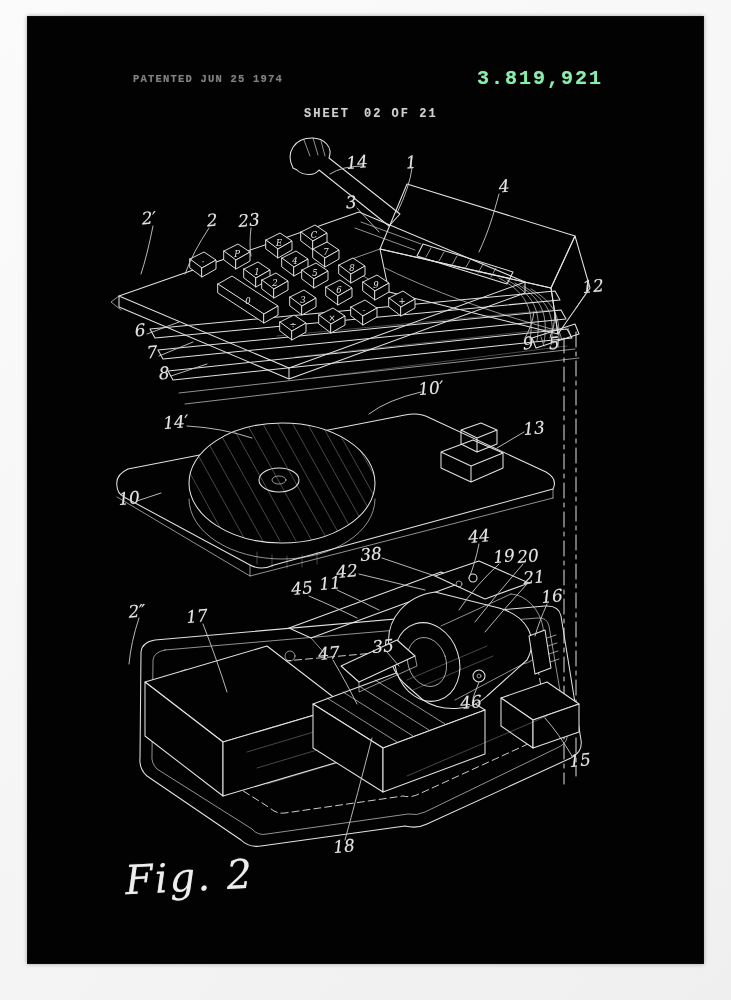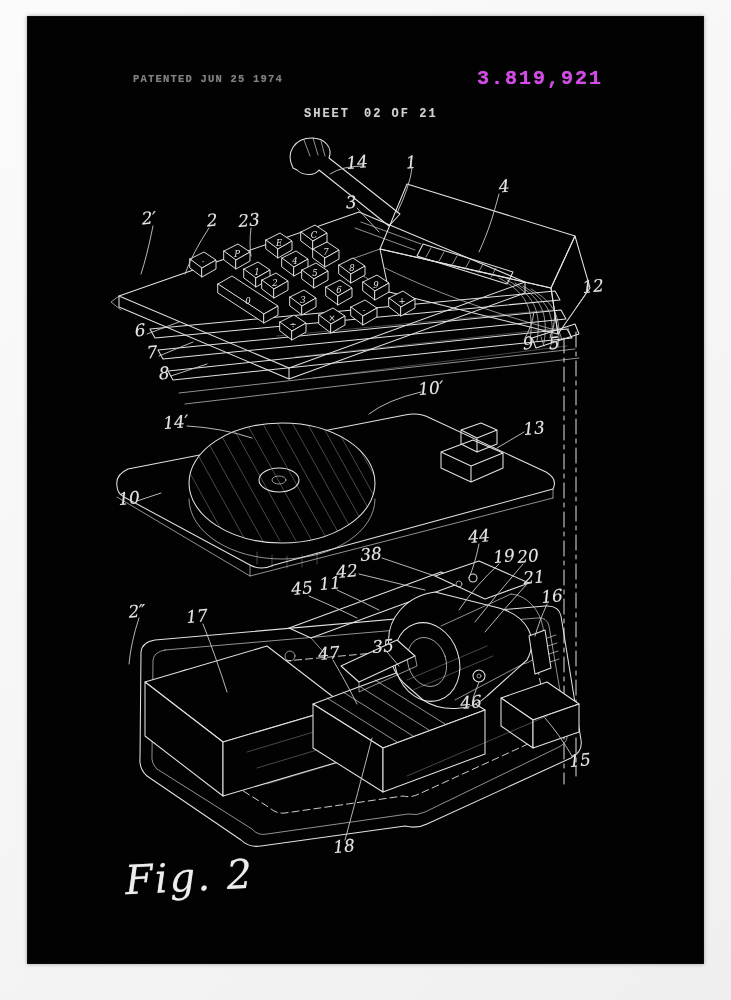--- a/index.html
+++ b/index.html
@@ -5,21 +5,21 @@
   html,body{margin:0;padding:0;}
   body{width:731px;height:1000px;background:#ffffff;font-family:"Liberation Sans",sans-serif;}
   .stage{position:relative;width:731px;height:1000px;overflow:hidden;}
   .frame{position:absolute;inset:0;background:linear-gradient(145deg,#fbfbfb 0%,#f5f5f5 55%,#efefef 100%);}
   .canvas{position:absolute;left:27px;top:16px;width:677px;height:948px;background:#020202;
           box-shadow:0 0 4px rgba(0,0,0,.35), inset 0 0 0 1px #0c0c0c;}
   .hdr{position:absolute;color:#d9d9d9;white-space:nowrap;}
   .patented{left:106px;top:57px;font:600 10.5px "Liberation Mono",monospace;letter-spacing:1.2px;
             color:#8f8f8f;text-shadow:0 0 1px #4a4a4a;opacity:.9;}
   .patnum{left:450px;top:51px;font:700 20px "Liberation Mono",monospace;letter-spacing:2px;
-          color:#d946ef;text-shadow:0 0 1px #7a7a7a;}
+          color:#86efac;text-shadow:0 0 1px #7a7a7a;}
   .sheet{left:277px;top:91px;font:700 12px "Liberation Mono",monospace;letter-spacing:2px;color:#cfcfcf;
          text-shadow:0 0 1px #5f5f5f;text-align:center;}
   .sheet .gap{margin-left:14px;}
   #art{position:absolute;left:0;top:0;}
   #art path,#art polygon,#art ellipse,#art circle,#art line{
       stroke:#e2e2e2;fill:none;stroke-width:1.05;stroke-linecap:round;stroke-linejoin:round;}
   #art .blk{fill:#020202;}
   #art .thin{stroke-width:.8;opacity:.8;}
   #art .dim{stroke-width:.7;opacity:.45;}
   #art .dash{stroke-dasharray:15,5,4,5;stroke-width:1;}

